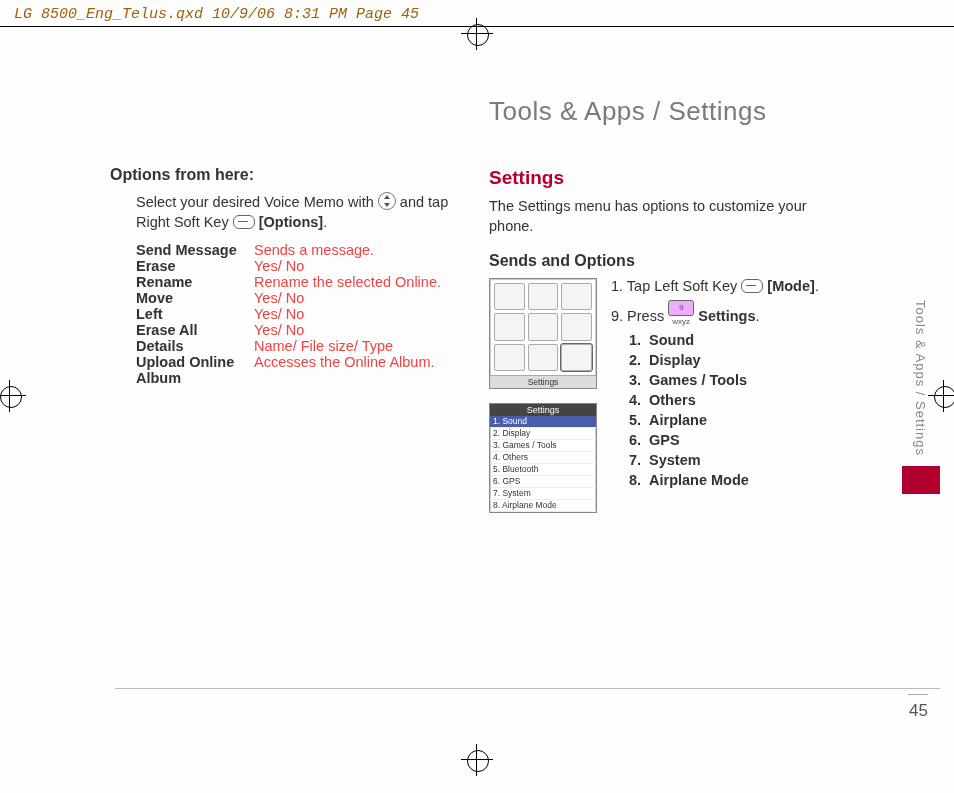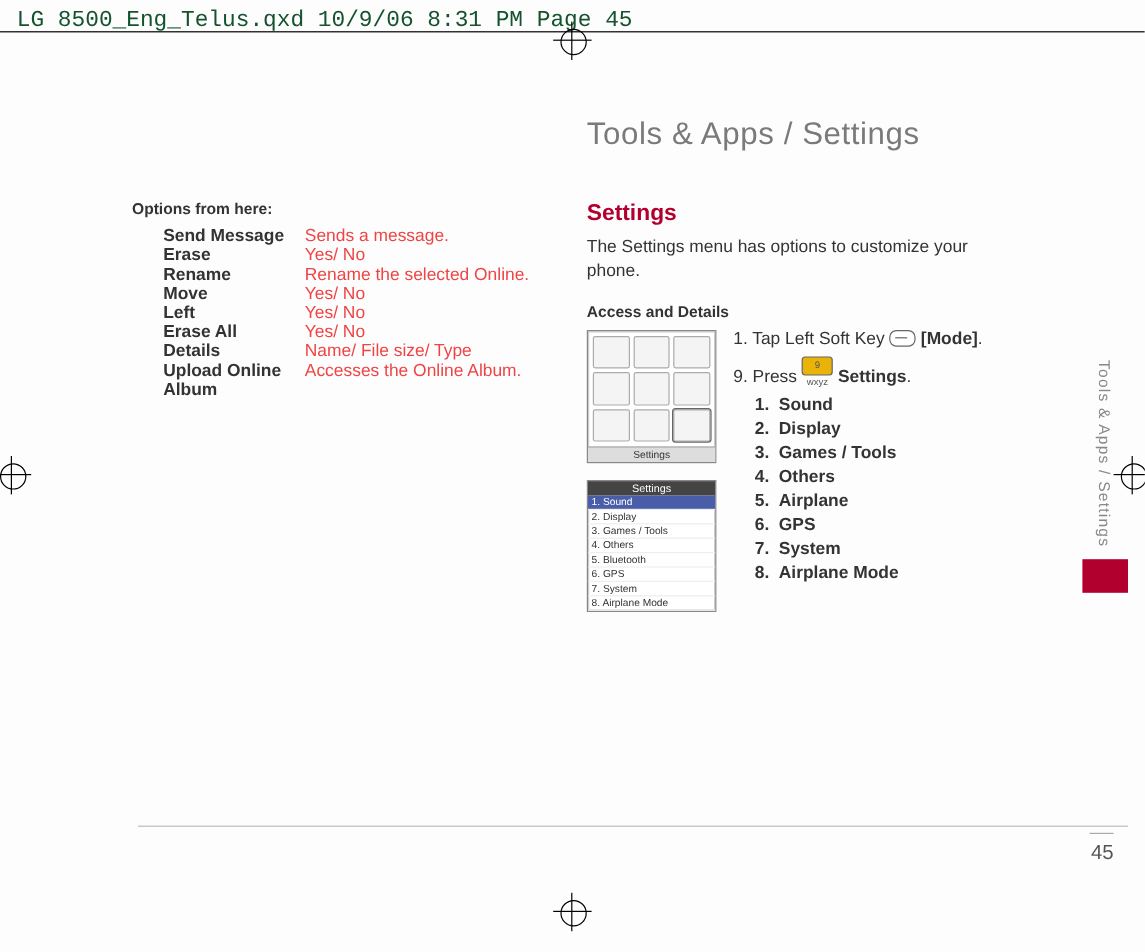--- a/index.html
+++ b/index.html
@@ -11,36 +11,36 @@
     position:relative;
     overflow:hidden;
   }
   .header-line{
     position:absolute;left:0;right:0;top:26px;
     border-top:1px solid #000;
   }
   .header-text{
     position:absolute;left:14px;top:6px;
     font-family:"Courier New",monospace;
-    font-size:19px;color:#14532d;
+    font-size:15px;color:#a16207;font-style:italic;
   }
   .content{
     position:absolute;
     left:110px;top:96px;
     width:720px;
     display:flex;
     gap:38px;
   }
   .col{flex:1;font-size:14.5px;color:#333;}
   .page-title{
     font-size:26px;color:#7a7a7a;font-weight:400;
     margin:0 0 40px 0;letter-spacing:.5px;
     font-family:"Helvetica Neue",Arial,sans-serif;
   }
-  .sec-head{font-weight:700;margin:0 0 8px 0;font-size:13px;}
+  .sec-head{font-weight:700;margin:0 0 8px 0;font-size:16px;}
   .para{margin:0 0 10px 0;line-height:1.35;}
   .indent{padding-left:26px;}
   .red-head{color:#b2002e;font-size:19px;font-weight:700;margin:4px 0 8px 0;}
   .options-table{
     margin-top:2px;padding-left:26px;
     display:grid;
     grid-template-columns:118px 1fr;
     font-size:14.5px;
   }
   .opt-name{font-weight:700;}
@@ -54,21 +54,21 @@
   }
   .icon-circle::before{top:2px;border-left:3px solid transparent;border-right:3px solid transparent;border-bottom:4px solid #555;}
   .icon-circle::after{bottom:2px;border-left:3px solid transparent;border-right:3px solid transparent;border-top:4px solid #555;}
   .icon-softkey{
     display:inline-block;width:20px;height:12px;border:1px solid #666;border-radius:6px;
     vertical-align:-2px;background:#fff;position:relative;
   }
   .icon-softkey::after{content:"";position:absolute;left:4px;top:5px;width:10px;height:1px;background:#666;}
   .icon-keynine{
     display:inline-block;width:24px;height:14px;border:1px solid #666;border-radius:3px;
-    vertical-align:-3px;background:#eab308;position:relative;font-size:8px;line-height:14px;
+    vertical-align:-3px;background:#f0abfc;position:relative;font-size:8px;line-height:14px;
     text-align:center;font-family:Arial;color:#555;
   }
   
   .flex-row{display:flex;gap:12px;}
   .screens{display:flex;flex-direction:column;gap:14px;width:110px;}
   .screen{
     width:106px;border:1px solid #888;background:#fff;
     box-shadow:0 0 0 1px #ccc inset;
     font-size:8px;color:#333;
   }
@@ -137,20 +137,27 @@
     <div class="vv"></div>
 </div>
 
 <div class="side-tab-text">Tools &amp; Apps / Settings</div>
 <div class="side-tab-block"></div>
 
 <div class="content">
 
   <div class="col" style="padding-top:70px;">
     <p class="sec-head">Options from here:</p>
+    <p class="para indent">
+      <span>Select your desired Voice Memo with </span>
+      <span class="icon-circle"></span>
+      <span> and tap Right Soft Key </span>
+      <span class="icon-softkey"></span>
+      <strong>[Options]</strong><span>.</span>
+    </p>
 
     <div class="options-table">
       <div class="opt-name">Send Message</div>
       <div class="opt-desc">Sends a message.</div>
       <div class="opt-name">Erase</div>
       <div class="opt-desc">Yes/ No</div>
       <div class="opt-name">Rename</div>
       <div class="opt-desc">Rename the selected Online.</div>
       <div class="opt-name">Move</div>
       <div class="opt-desc">Yes/ No</div>
@@ -164,21 +171,21 @@
       <div class="opt-desc">Accesses the Online Album.</div>
     </div>
   </div>
 
   <div class="col">
     <h1 class="page-title">Tools &amp; Apps / Settings</h1>
 
     <p class="red-head">Settings</p>
     <p class="para">The Settings menu has options to customize your phone.</p>
 
-    <p class="sec-head" style="margin-top:16px">Access and Details</p>
+    <p class="sec-head" style="margin-top:16px">Sends and Options</p>
 
     <div class="flex-row">
       <div class="screens">
         <div class="screen">
           <div class="screen-grid">
             <div class="sg-cell"></div>
               <div class="sg-cell"></div>
               <div class="sg-cell"></div>
             <div class="sg-cell"></div>
               <div class="sg-cell"></div>

